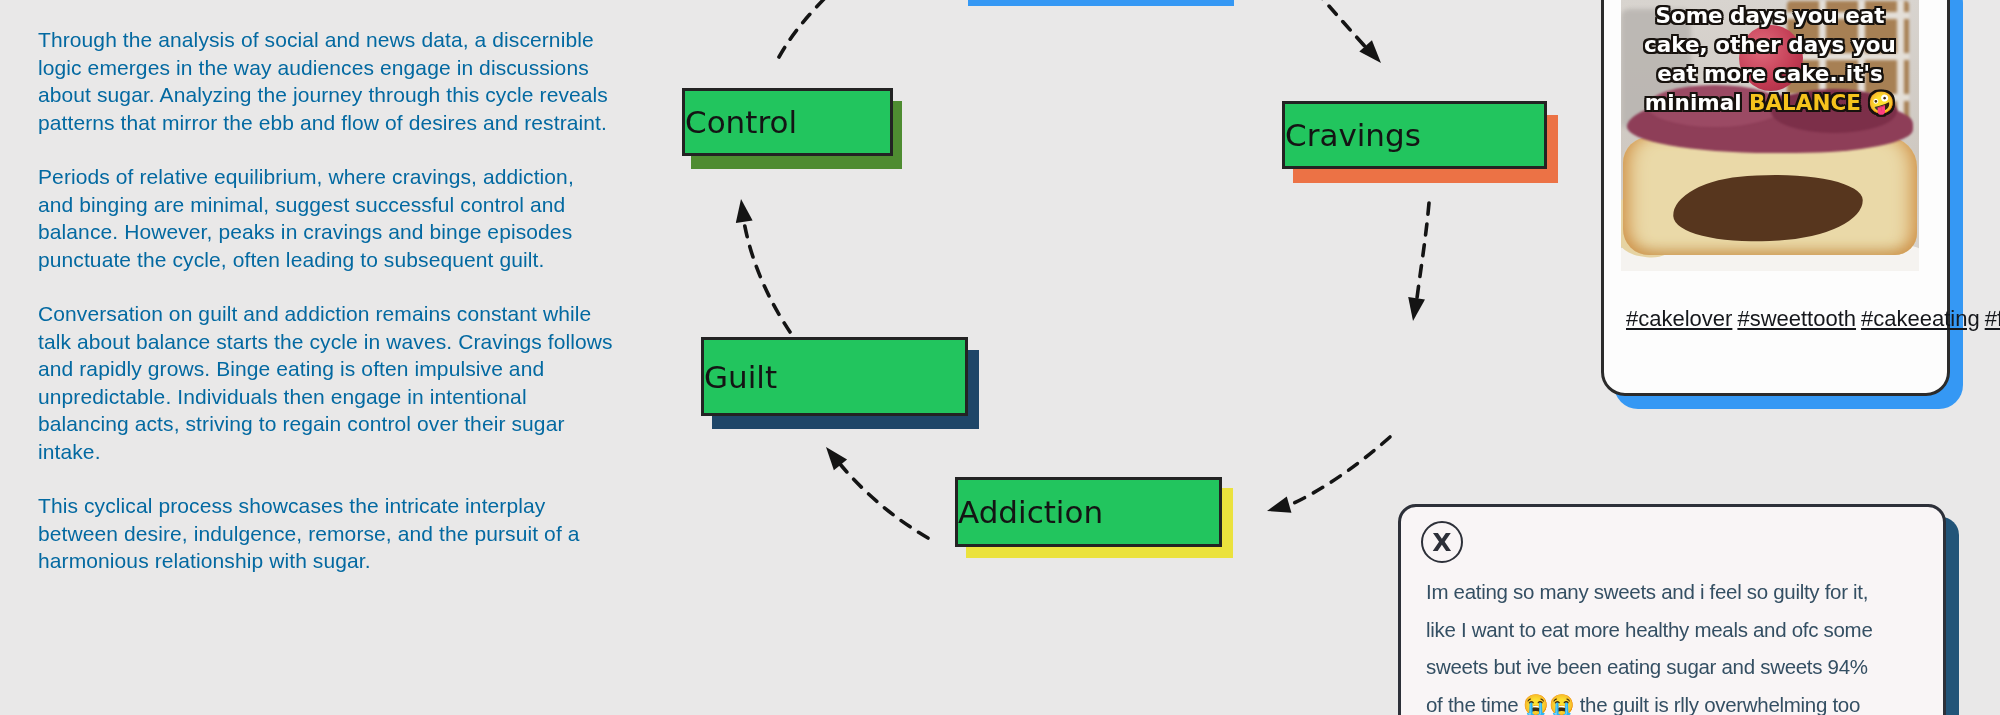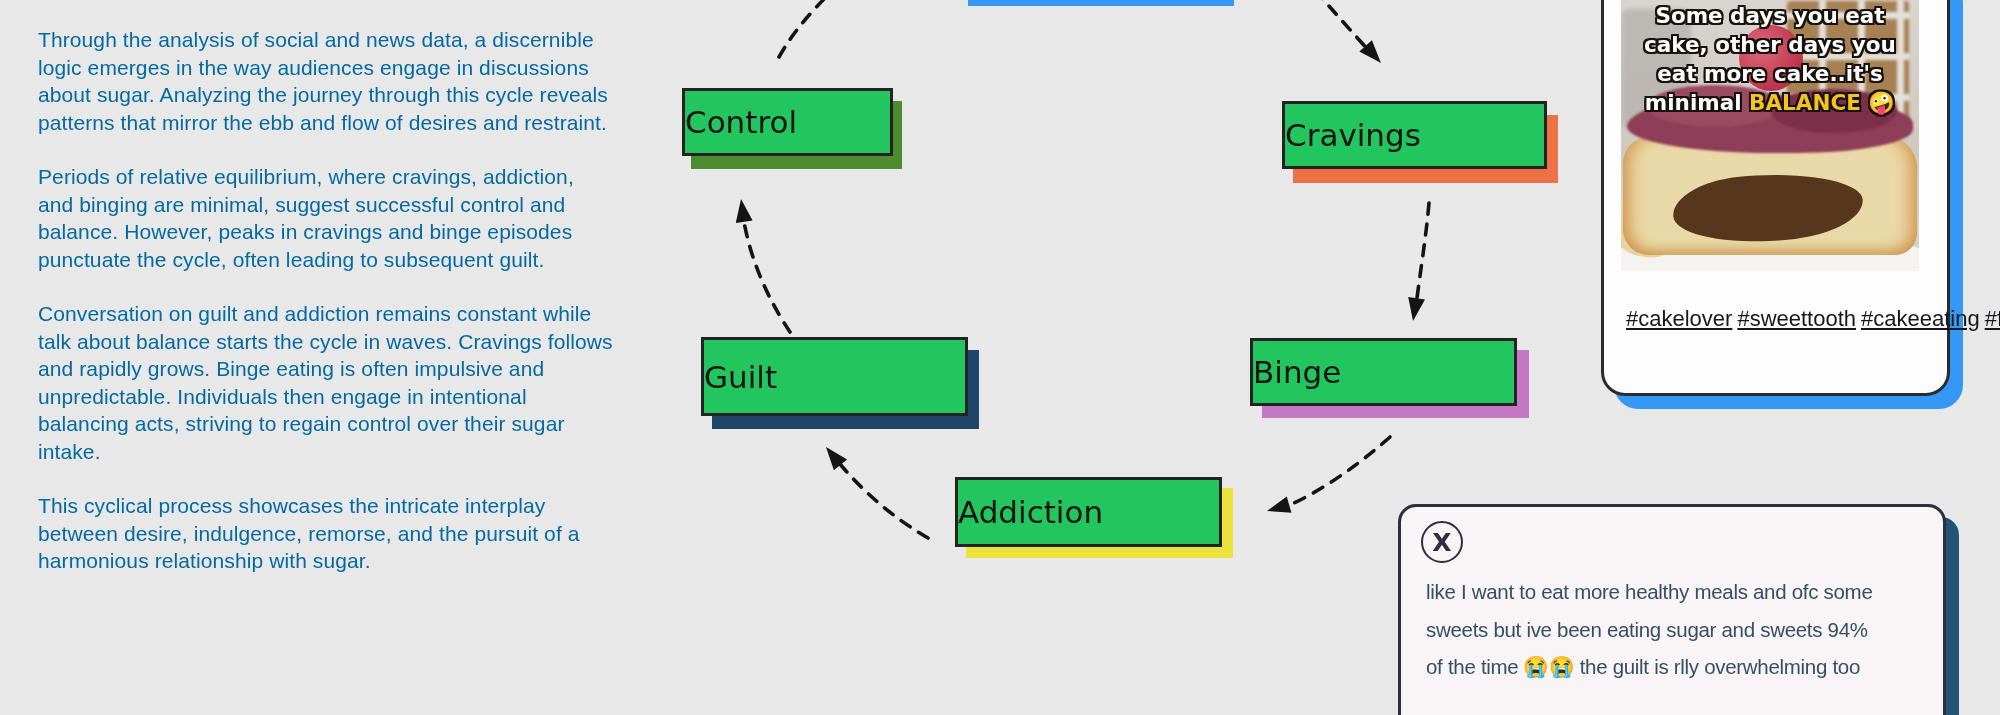--- a/index.html
+++ b/index.html
@@ -109,23 +109,20 @@
 
   <div class="node node-control">
       <span>Control</span>
     </div>
   <div class="node node-cravings">
       <span>Cravings</span>
     </div>
   <div class="node node-guilt">
       <span>Guilt</span>
     </div>
-  <div class="node node-binge">
-      <span>Binge</span>
-    </div>
   <div class="node node-addiction">
       <span>Addiction</span>
     </div>
 
   <div class="ig-card">
     <div class="photo">
       <div class="layer appliance"></div>
       <div class="layer win"></div>
       <div class="layer raspberry"></div>
       <div class="layer plate"></div>
@@ -146,20 +143,21 @@
       </div>
     </div>
     <div class="hashtags">
       <a href="#">#cakelover</a><a href="#">#sweettooth</a><a href="#">#cakeeating</a><a href="#">#foodislife</a>
     </div>
   </div>
 
   <div class="x-card">
     <div class="x-logo">X</div>
     <div class="x-text">
+      <div>Im eating so many sweets and i feel so guilty for it,</div>
       <div>like I want to eat more healthy meals and ofc some</div>
       <div>sweets but ive been eating sugar and sweets 94%</div>
       <div>of the time 😭😭 the guilt is rlly overwhelming too</div>
 
     </div>
   </div>
 
 </div>
 
 </body></html>

